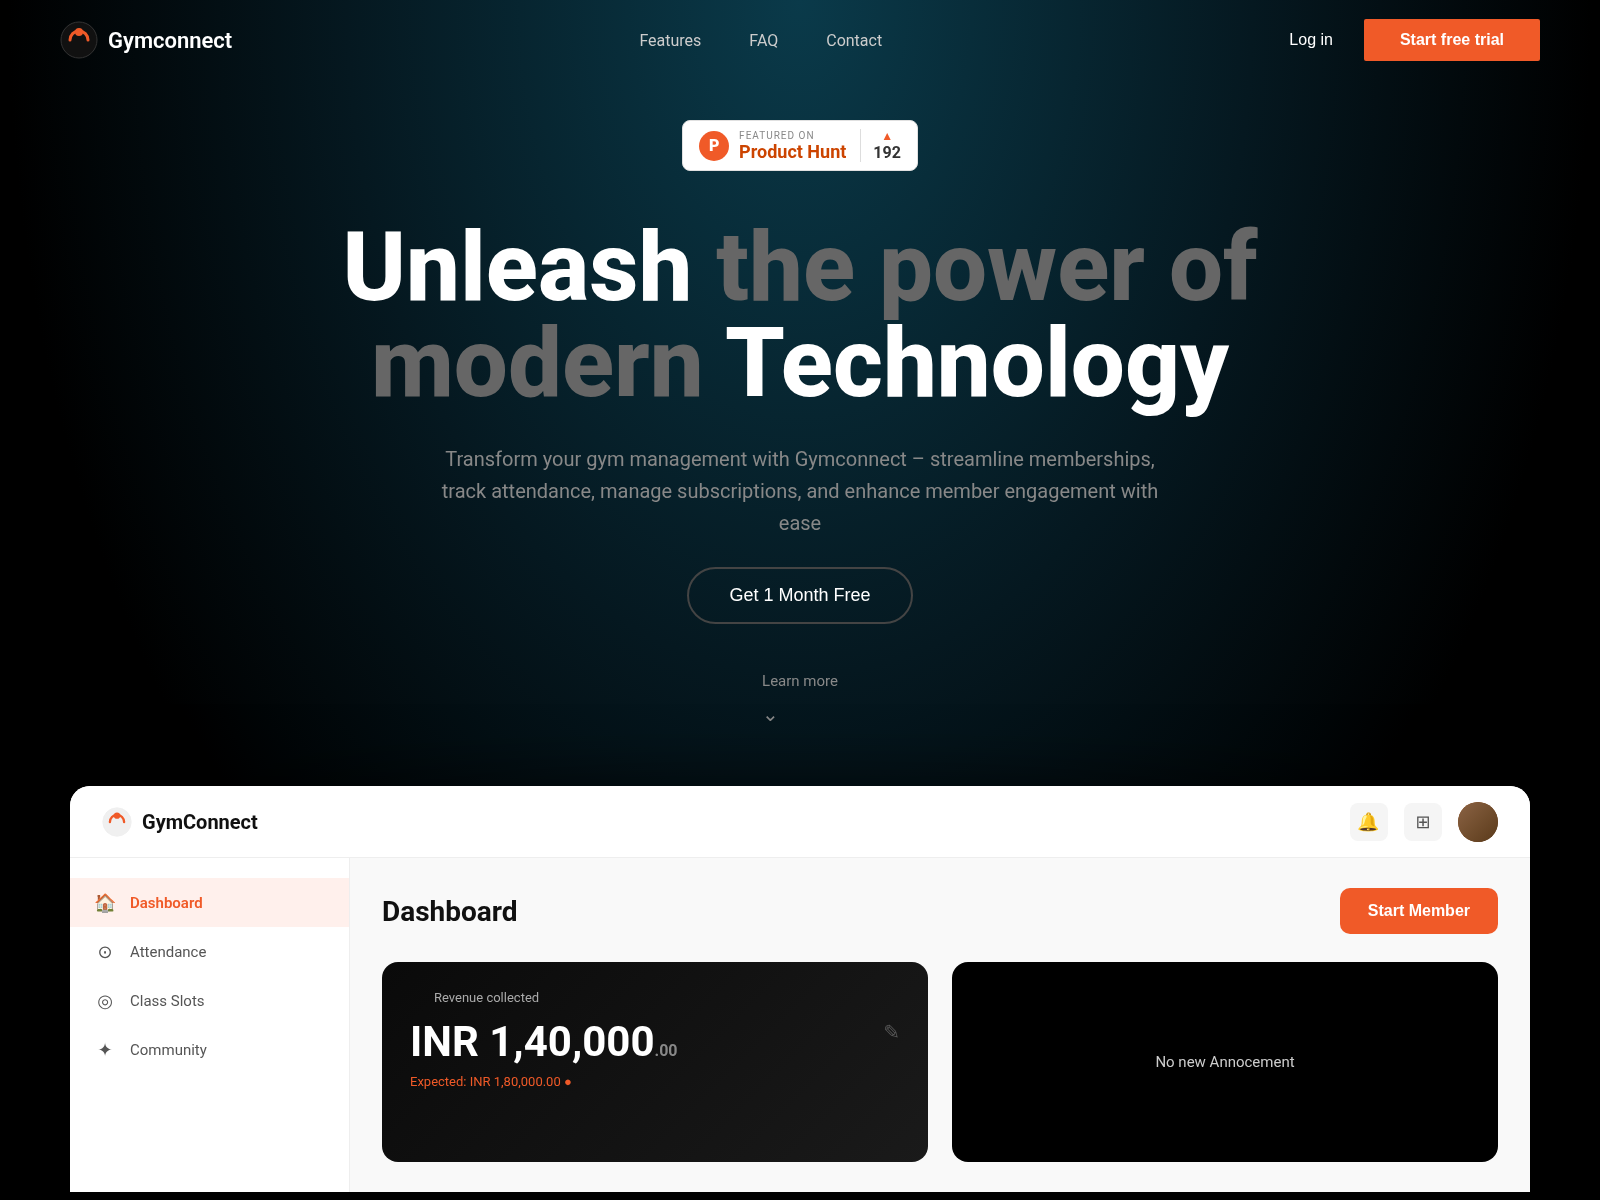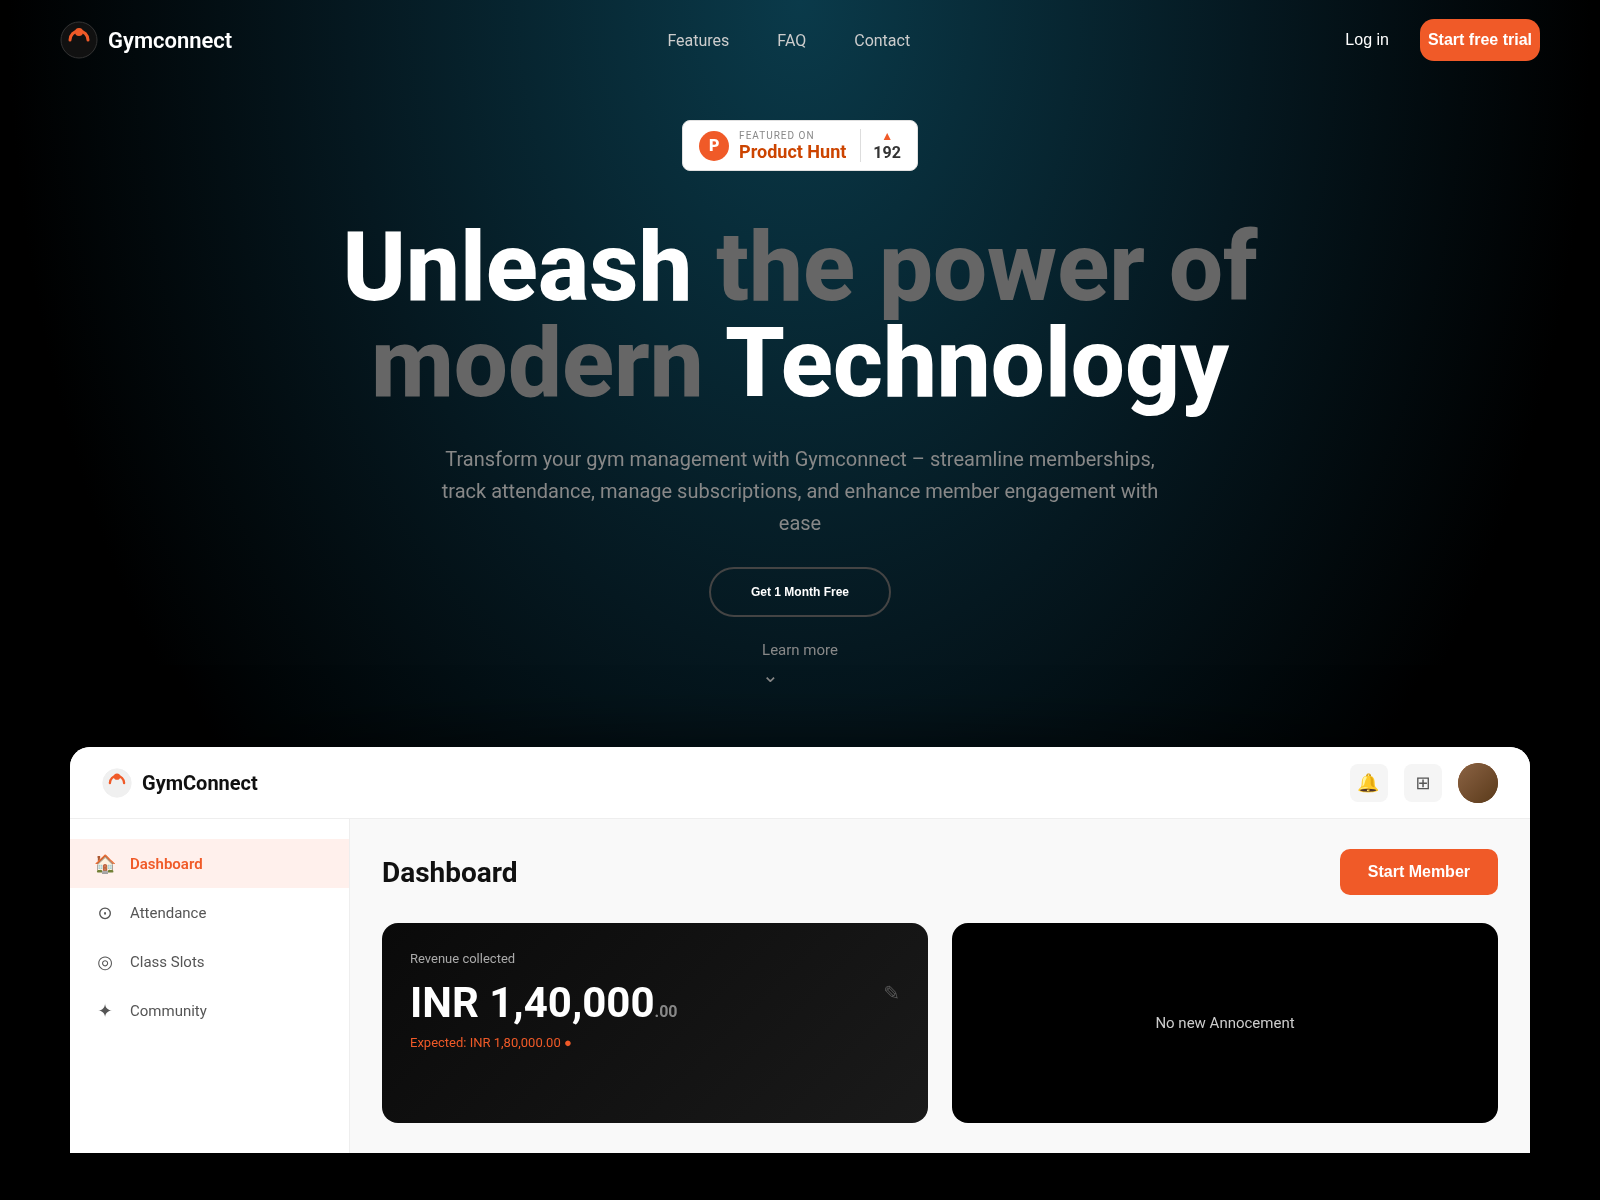--- a/index.html
+++ b/index.html
@@ -75,22 +75,22 @@
       font-size: 16px;
       cursor: pointer;
       background: none;
       border: none;
     }
 
     .trial-btn {
       background: #f05a28;
       color: #fff;
       border: none;
-      border-radius: 14px;
-      padding: 12px 8px;
+      border-radius: 2px;
+      padding: 12px 36px;
       font-size: 16px;
       font-weight: 600;
       cursor: pointer;
     }
 
     
     .hero-content {
       flex: 1;
       display: flex;
       flex-direction: column;
@@ -182,31 +182,30 @@
       line-height: 1.6;
       margin-bottom: 28px;
     }
 
     .cta-btn {
       background: transparent;
       color: #fff;
       border: 2px solid #444;
       border-radius: 50px;
       padding: 16px 40px;
-      font-size: 12px;
-      cursor: pointer;
-      margin-bottom: 24px;
-      font-weight: bold;
+      font-size: 18px;
+      cursor: pointer;
+      margin-bottom: 48px;
     }
 
     .learn-more {
       display: flex;
       flex-direction: column;
       align-items: flex-start;
-      gap: 4px;
+      gap: 12px;
       cursor: pointer;
     }
 
     .learn-more-text {
       color: #888;
       font-size: 15px;
     }
 
     .chevron-down {
       color: #888;
@@ -357,20 +356,21 @@
       border-radius: 16px;
       padding: 28px;
       color: #fff;
       min-height: 200px;
     }
 
     .revenue-label {
       font-size: 13px;
       color: #aaa;
       margin-bottom: 12px;
+      margin-left: 24px;
     }
 
     .revenue-amount {
       font-size: 42px;
       font-weight: 700;
       margin-bottom: 4px;
     }
 
     .revenue-amount .cents {
       font-size: 16px;

